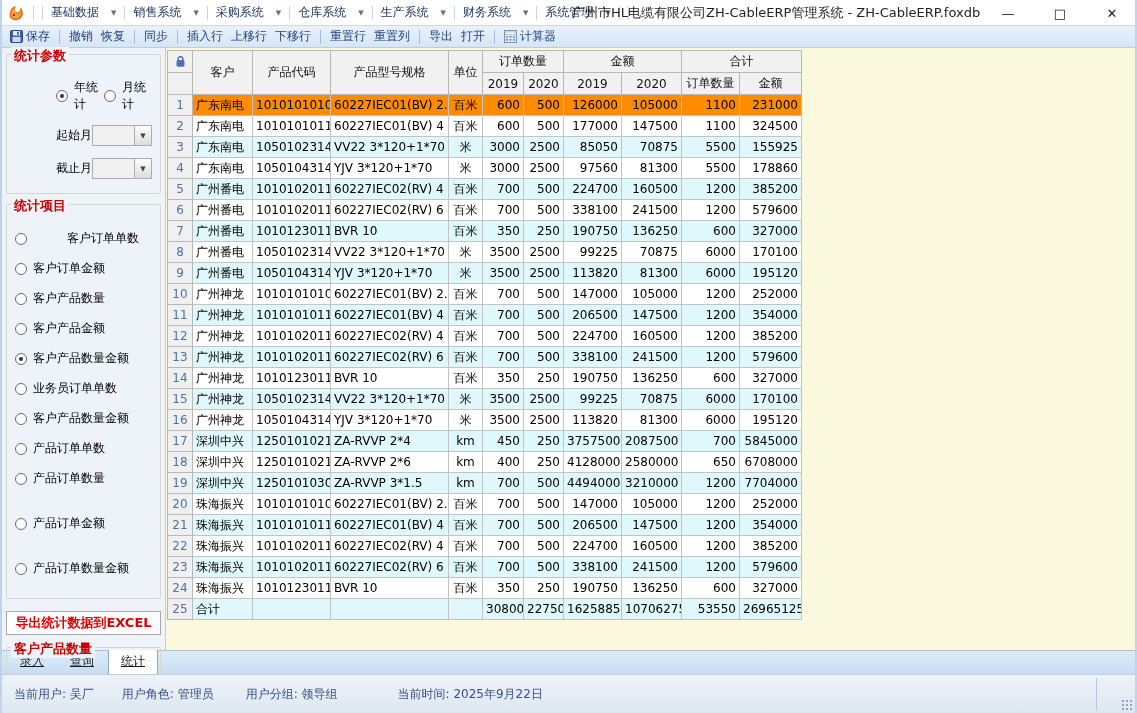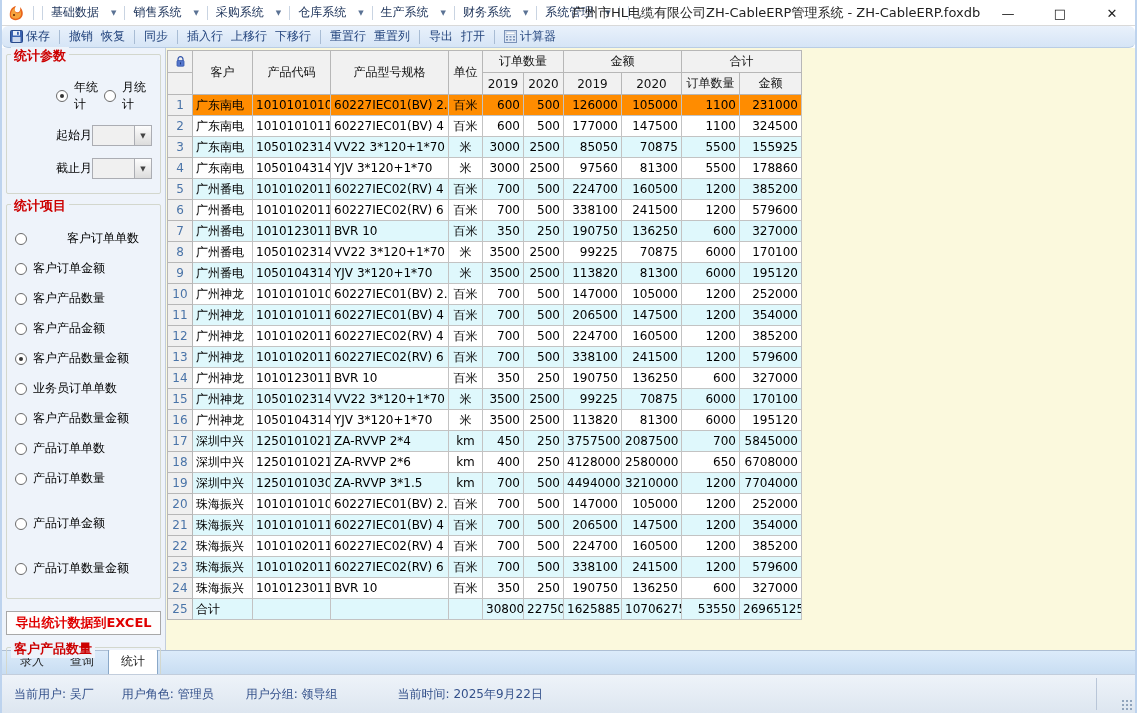--- a/index.html
+++ b/index.html
@@ -12,21 +12,21 @@
   .app-icon { width:18px; height:18px; margin:0 4px 0 5px; flex:none; }
   .mb-sep { width:1px; height:14px; background:#c9d4e2; margin:0 4px; flex:none; }
   .menu-item { display:flex; align-items:center; gap:12px; padding:0 4px; color:#20365c; cursor:default; white-space:nowrap; }
   .menu-item .arr { font-size:7px; color:#5a7294; }
   .win-title { position:absolute; left:570px; top:0; height:26px; line-height:26px; color:#222; font-size:13px; white-space:nowrap; }
   .win-btns { position:absolute; right:12px; top:0; height:26px; display:flex; align-items:center; gap:30px; }
   .win-btn { width:22px; text-align:center; font-size:13px; color:#222; cursor:default; }
 
   
   .toolbar { height:22px; flex:none; background:linear-gradient(#e9f1fb,#d6e5f6); border-bottom:1px solid #b9cde4;
-             display:flex; align-items:center; padding-left:4px; color:#24457e;border-radius:6px; }
+             display:flex; align-items:center; padding-left:4px; color:#24457e; }
   .tb-sep { width:1px; height:14px; background:#a8bcd4; margin:0 5px; flex:none; }
   .tb-item { display:flex; align-items:center; gap:3px; padding:0 4px; white-space:nowrap; cursor:default; }
   .tb-item svg { display:block; }
 
   
   .main { flex:1; display:flex; min-height:0; }
   .sidebar { width:164px; flex:none; background:#eef3fa; border-right:1px solid #c2cddc; padding:6px 4px 0 4px; position:relative; }
   .groupbox { border:1px solid #d3d7cd; border-radius:2px; position:relative; margin-bottom:10px; padding:14px 6px 8px 6px; }
   .groupbox .gb-title { position:absolute; top:-8px; left:4px; background:#eef3fa; padding:0 3px; color:#cc0000; font-weight:bold; font-size:13px; }
   .radio-row { display:flex; align-items:center; gap:6px; margin:9px 2px; cursor:default; }
@@ -55,21 +55,21 @@
   tbody td { height:21px; font-size:12px; color:#000; }
   tbody tr.cyan td { background:#dff8fc; }
   tbody tr.selected td { background:#ff8c00; }
   td.rownum { background:#f0f0f0 !important; color:#4a74a8; text-align:center; border-color:#b7b7b7; }
   td.num { text-align:right; }
   td.ctr { text-align:center; }
   .lock-cell svg { display:block; margin:0 auto; }
 
   
   .tabbar { height:24px; flex:none; background:linear-gradient(#dcebfa,#c8ddf2); border-top:1px solid #aebfd4; display:flex; align-items:flex-end; padding-left:6px; }
-  .tab { padding:3px 12px 4px 12px; margin-right:2px; color:#1a1a1a; cursor:default; }
+  .tab { padding:3px 12px 4px 12px; margin-right:2px; color:#1a1a1a; cursor:default;text-decoration:underline; }
   .tab.active { background:#ffffff; border:1px solid #8aa8c8; border-bottom:none; border-radius:3px 3px 0 0; padding-top:4px; }
 
   
   .statusbar { height:39px; flex:none; background:linear-gradient(#eef3f9,#dde6f0); border-top:1px solid #c2cddc;
                display:flex; align-items:center; color:#33508a; position:relative; }
   .sb-item { margin-left:12px; white-space:nowrap; }
   .sb-item:nth-child(2){ margin-left:28px; } .sb-item:nth-child(3){ margin-left:32px; } .sb-item:nth-child(4){ margin-left:60px; }
   .sb-sep { position:absolute; right:38px; top:3px; bottom:3px; width:1px; background:#b9c6d8; }
   .grip { position:absolute; right:2px; bottom:2px; width:12px; height:12px;
           background:radial-gradient(circle at 2px 2px,#90a4bc 1px,transparent 1.2px);

